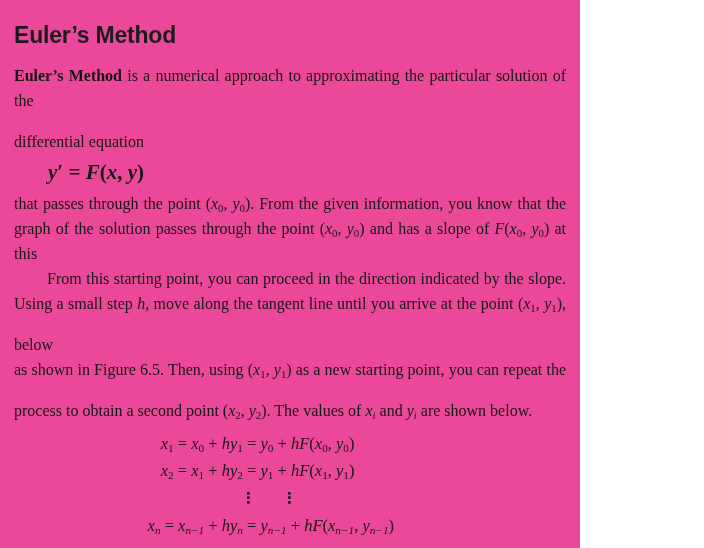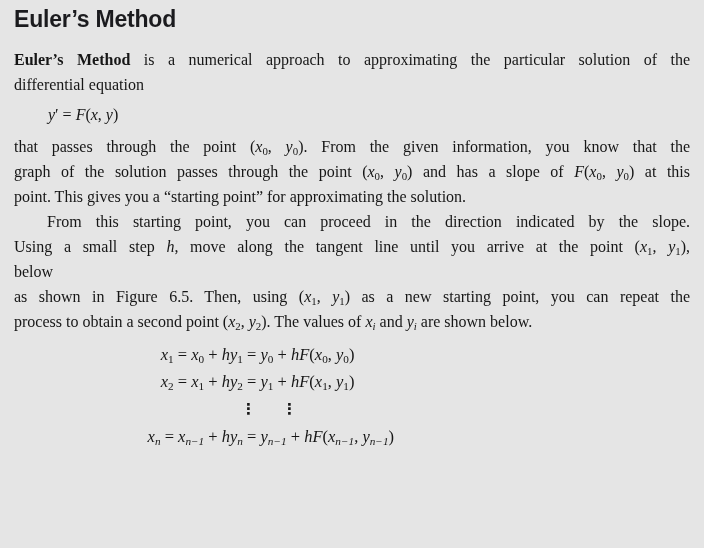--- a/index.html
+++ b/index.html
@@ -1,23 +1,23 @@
 <!DOCTYPE html>
 <html><head>
 <meta charset="utf-8">
 <title>Euler's Method</title>
 <style>
   html, body { margin: 0; padding: 0; background: #ffffff; }
   .page {
     position: relative;
-    width: 704px;
+    width: 580px;
     height: 548px;
     box-sizing: border-box;
-    padding: 4px 14px 0 14px;
-    background: #e5e5e5;
+    padding: 20px 14px 0 14px;
+    background: #ec4899;
     color: #161616;
     font-family: "Liberation Serif", "DejaVu Serif", serif;
     font-size: 16px;
     overflow: hidden;
   }
   .heading {
     font-family: "Liberation Sans", "DejaVu Sans", sans-serif;
     font-size: 23px;
     font-weight: 700;
     line-height: 26px;
@@ -28,35 +28,37 @@
   .para { margin: 0; }
   .para .line {
     line-height: 25px;
     text-align: justify;
     text-align-last: justify;
     white-space: normal;
   }
   .para .line.last {
     text-align: left;
     text-align-last: left;
+    margin-top: 16px;
   }
   .para.indent-first .line:first-child { text-indent: 33px; }
   i { font-style: italic; }
   b { font-weight: bold; }
   sub {
     font-size: 68%;
     line-height: 0;
     vertical-align: baseline;
     position: relative;
     bottom: -0.26em;
   }
   .equation {
     margin: 5px 0 6px 34px;
     line-height: 26px;
-    font-size: 16px;
+    font-size: 21px;
+    font-weight: bold;
   }
   .eq-table { margin: 7px 0 7px 34px; font-size: 16.5px; }
   .eq-row { display: flex; line-height: 27px; }
   .eq-cell { white-space: nowrap; text-align: right; }
   .eq-cell.left { width: 182px; flex: 0 0 182px; }
   .eq-row.dots .eq-cell { padding-left: 26px; font-weight: bold; }
   .eq-row.dots .eq-cell span {
     font-family: "DejaVu Sans", sans-serif;
     font-size: 15px;
   }
@@ -70,21 +72,20 @@
   <div class="para">
       <div class="line"><b>Euler’s Method</b> is a numerical approach to approximating the particular solution of the</div>
       <div class="line last">differential equation</div>
     </div>
 
   <div class="equation"><i>y</i>′ = <i>F</i>(<i>x</i>, <i>y</i>)</div>
 
   <div class="para">
       <div class="line">that passes through the point (<i>x</i><sub>0</sub>, <i>y</i><sub>0</sub>). From the given information, you know that the</div>
       <div class="line">graph of the solution passes through the point (<i>x</i><sub>0</sub>, <i>y</i><sub>0</sub>) and has a slope of <i>F</i>(<i>x</i><sub>0</sub>, <i>y</i><sub>0</sub>) at this</div>
-      <div class="line last">point. This gives you a “starting point” for approximating the solution.</div>
     </div>
 
   <div class="para indent-first">
       <div class="line">From this starting point, you can proceed in the direction indicated by the slope.</div>
       <div class="line">Using a small step <i>h</i>, move along the tangent line until you arrive at the point (<i>x</i><sub>1</sub>, <i>y</i><sub>1</sub>),</div>
       <div class="line last">below</div>
     </div>
 
 
   <div class="para">

